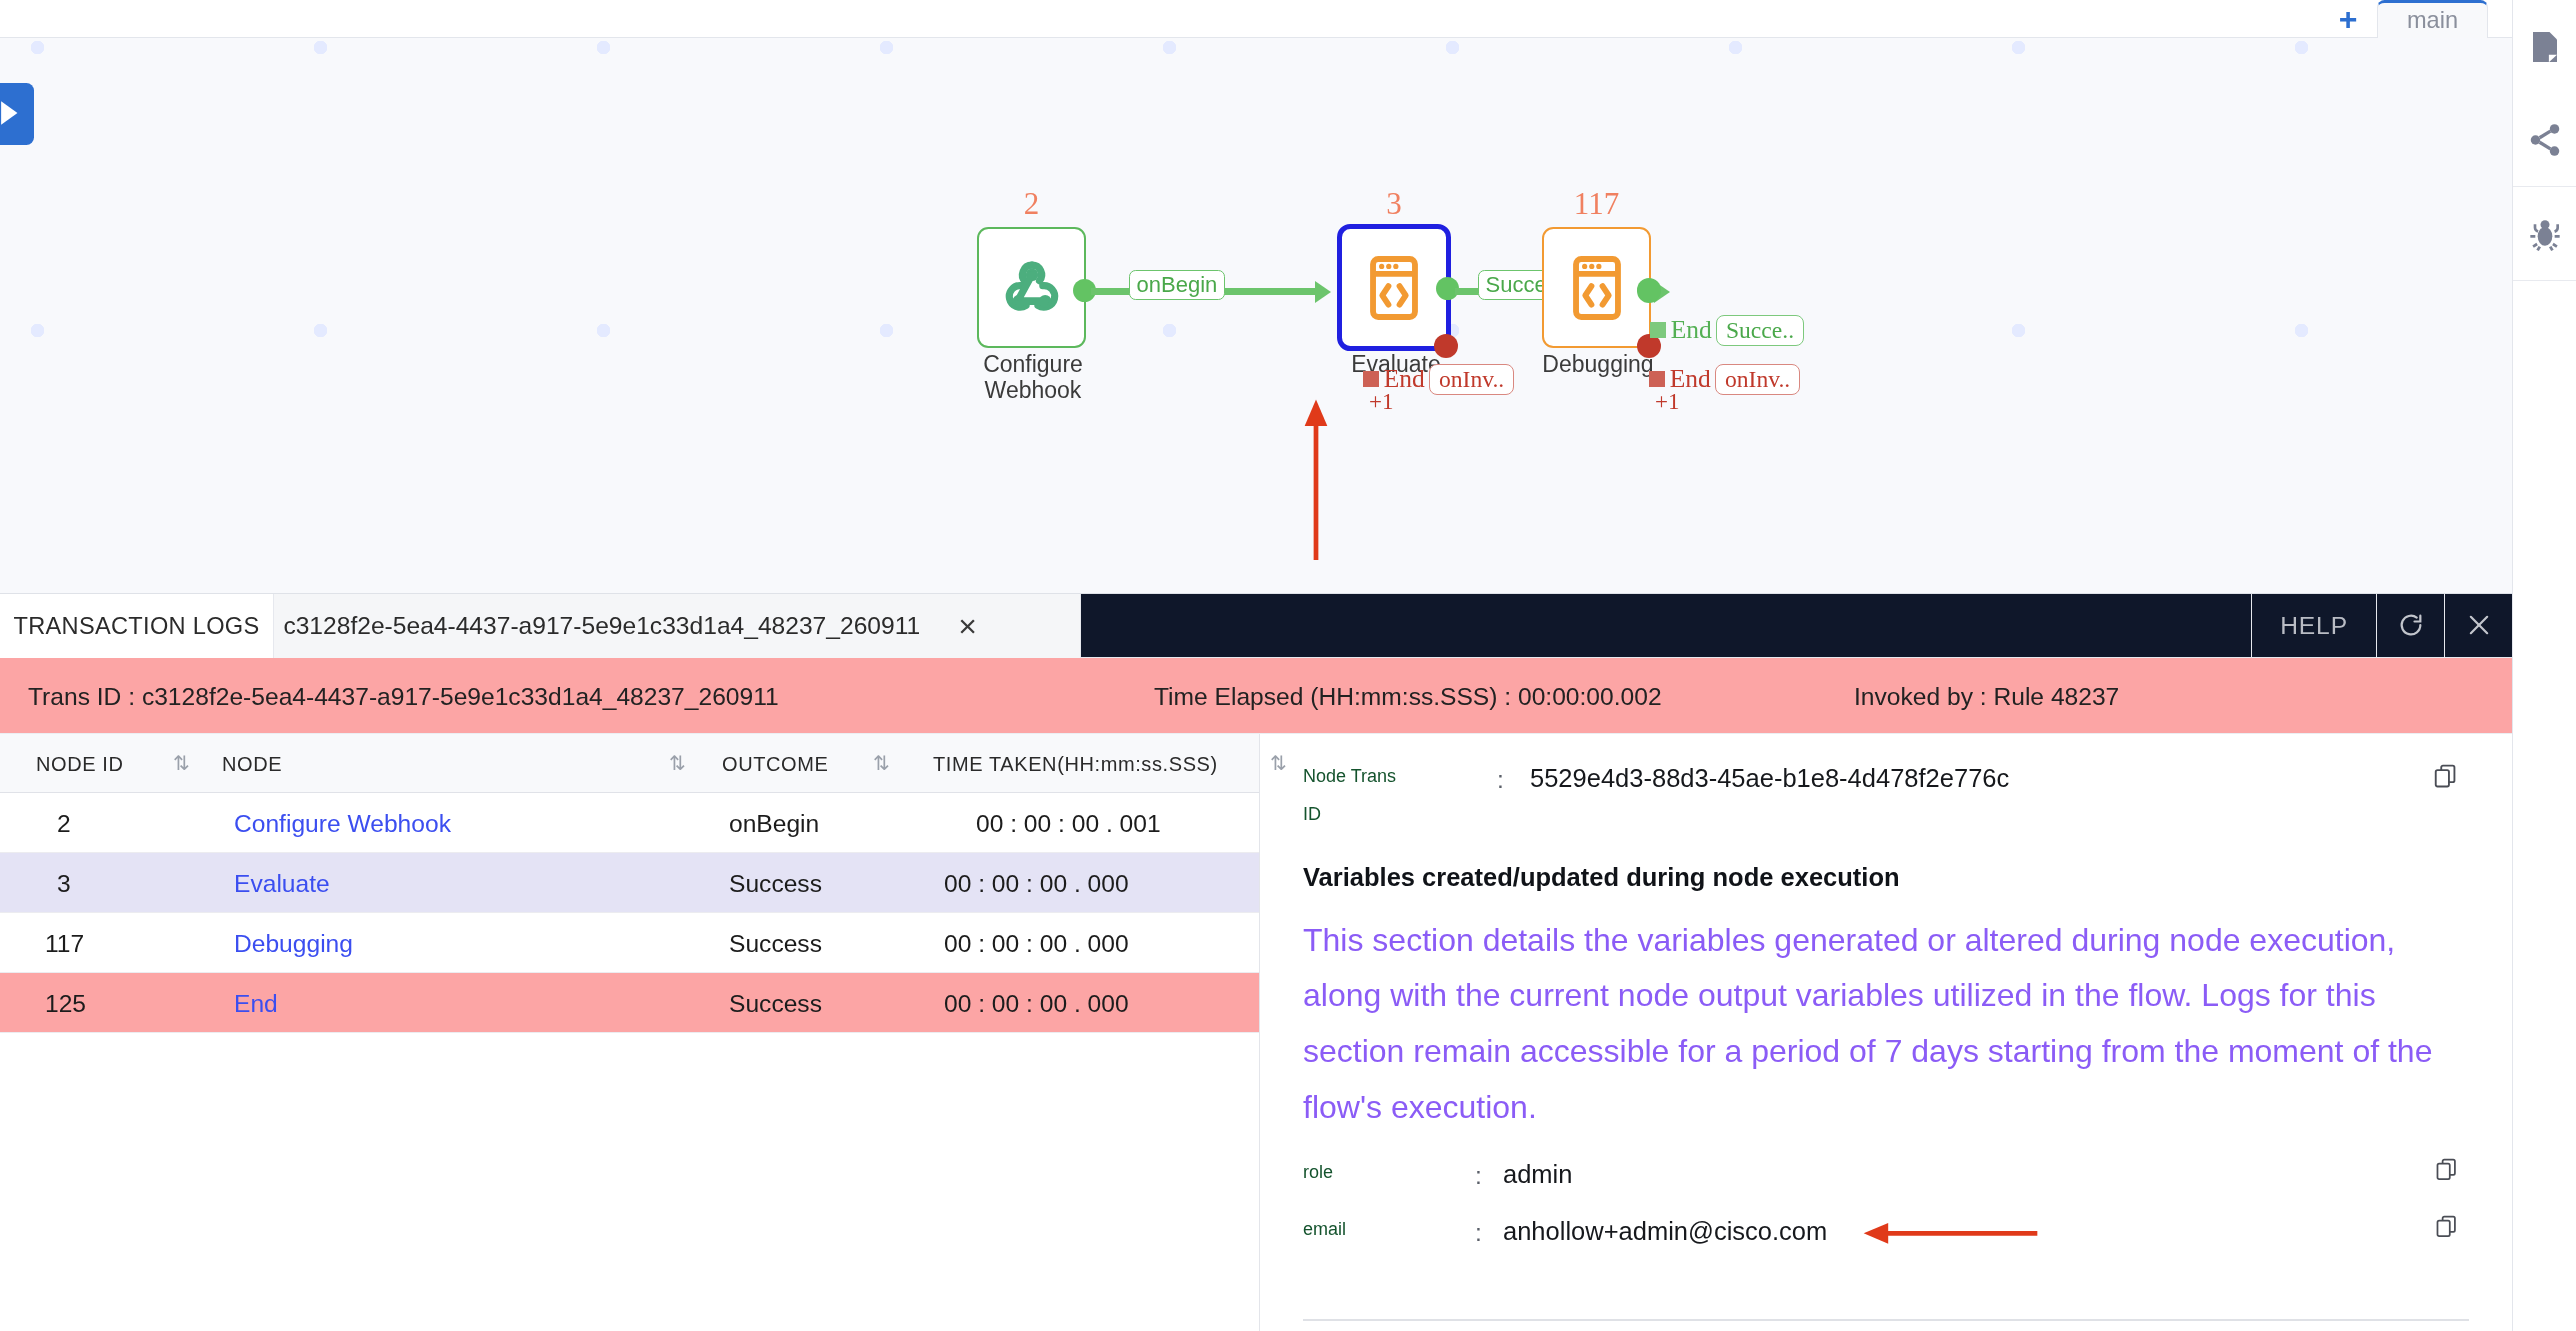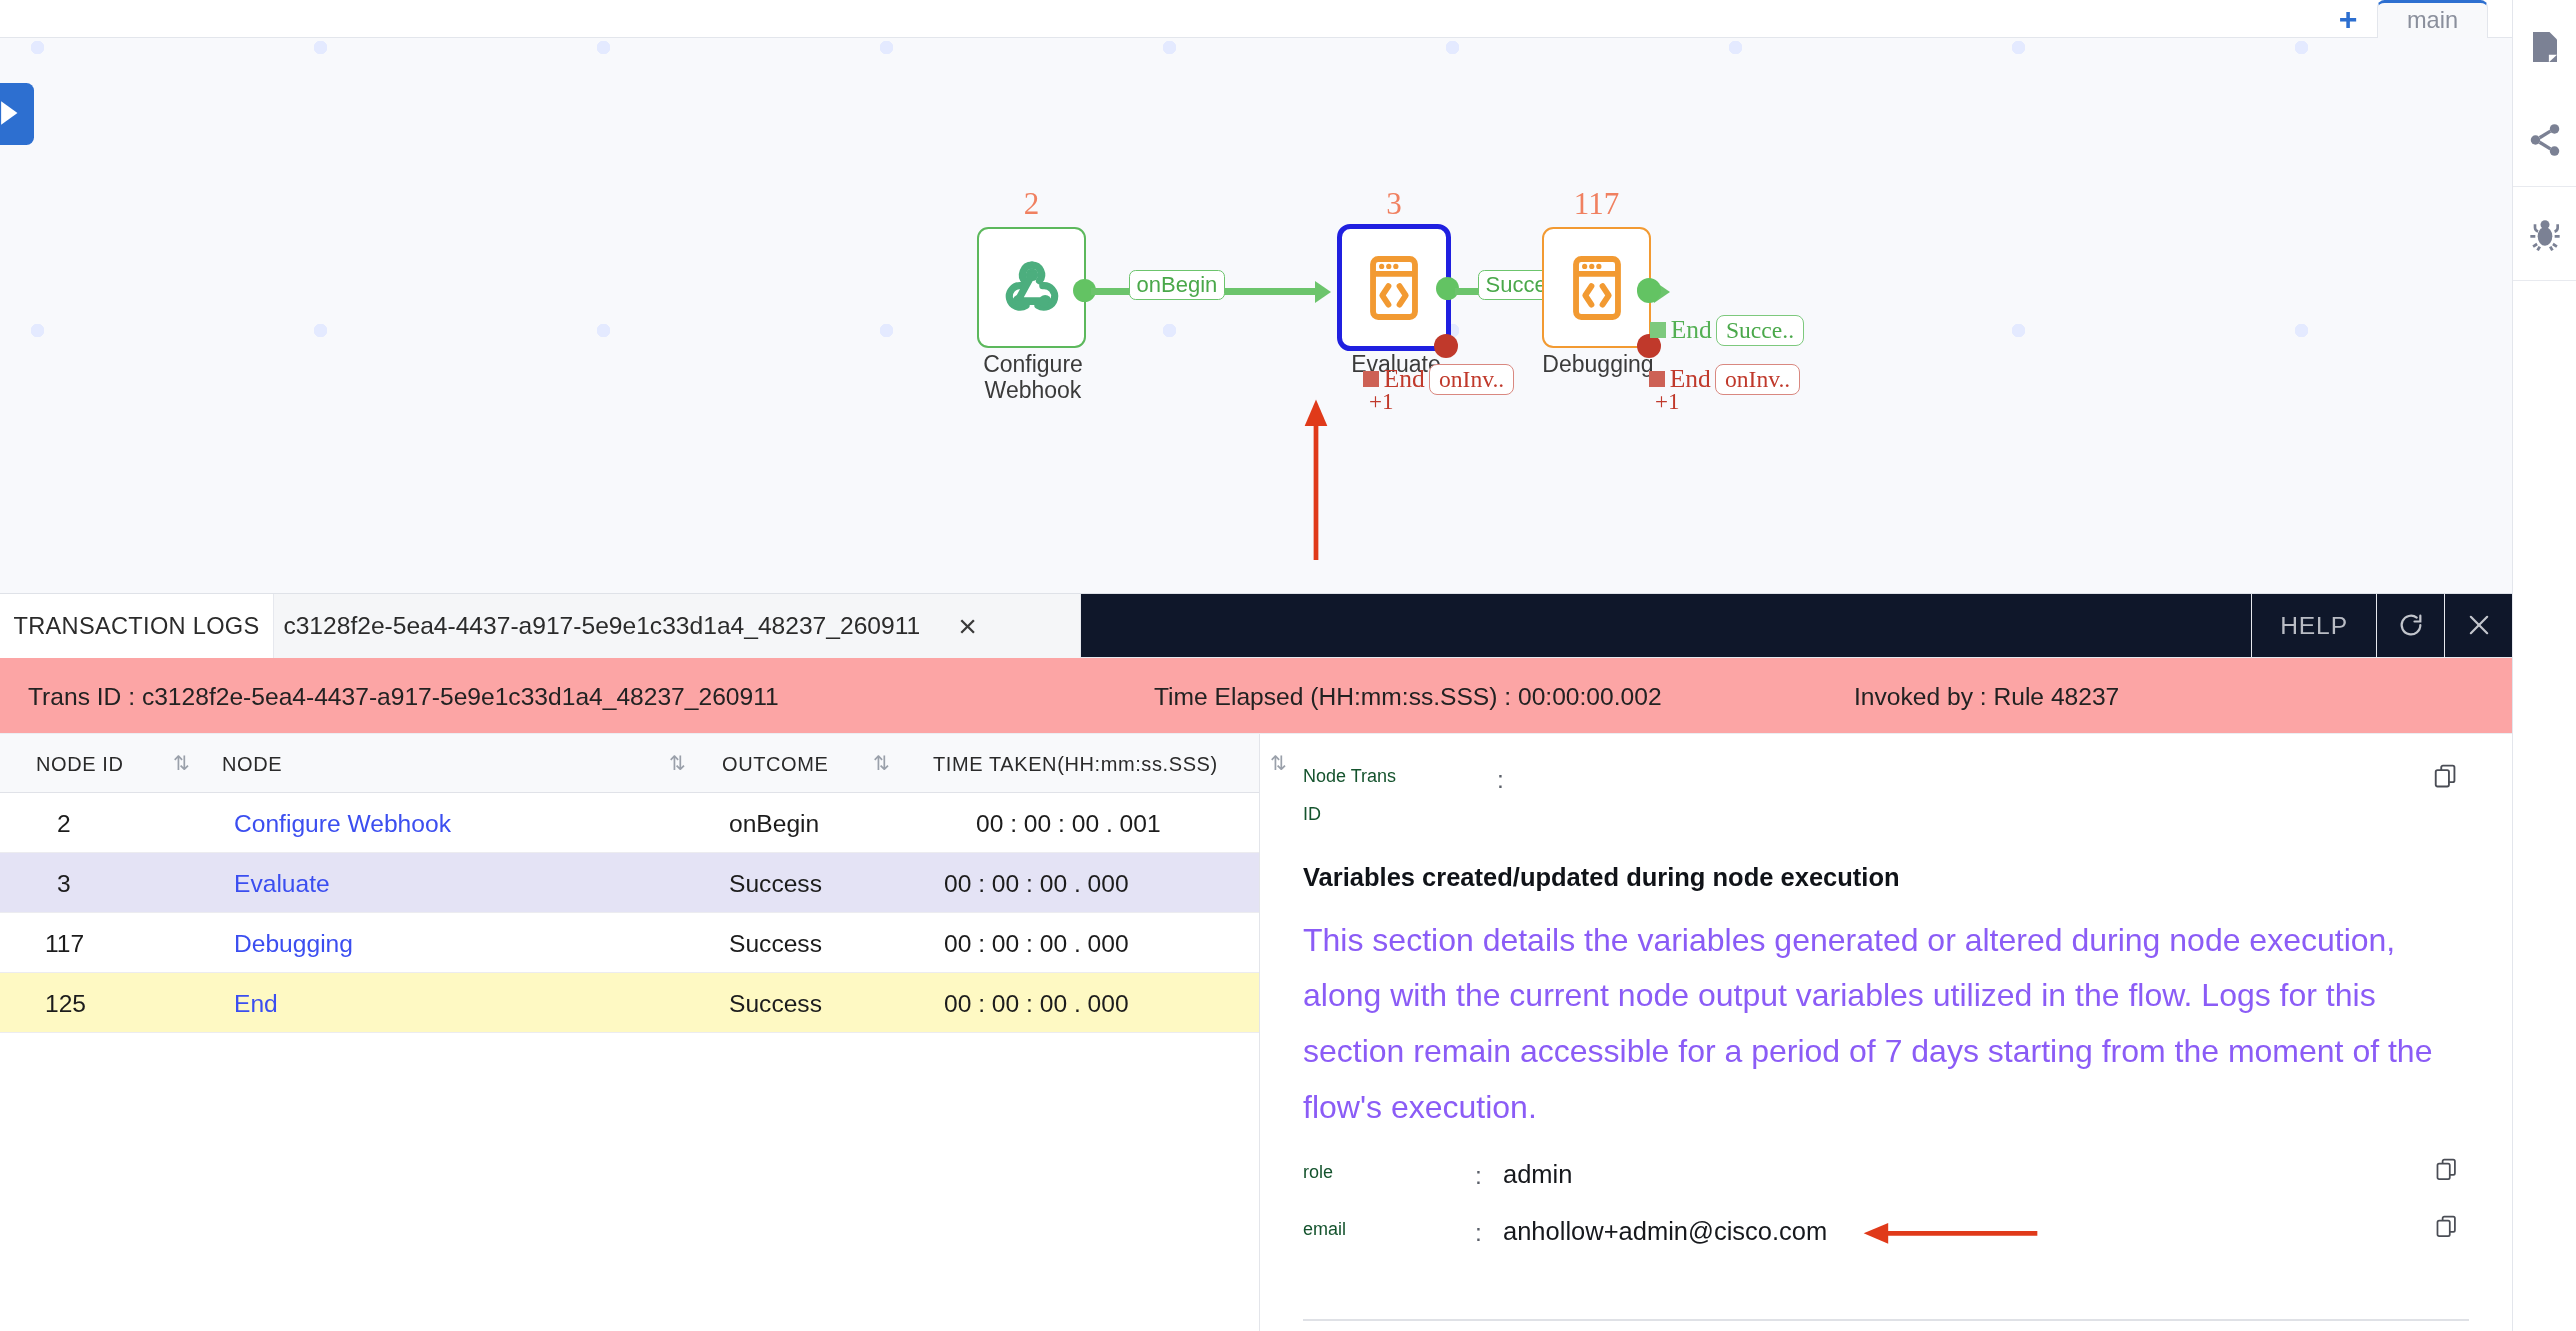--- a/index.html
+++ b/index.html
@@ -195,21 +195,21 @@
   }
   .sorter {
     position: absolute; top: 17px; font-size: 20px; color: #9aa0aa;
     cursor: pointer; letter-spacing: -2.8px;
   }
   .trow {
     position: relative; height: 60px; border-bottom: 0.9px solid #ececf0;
     cursor: pointer;
   }
   .trow.odd  { background: #ffffff; }
-  .trow.even { background: #fef9c3; padding-left: 45px; }
+  .trow.even { background: #fca5a5; padding-left: 45px; }
   .trow.active { background: #e4e3f5; }
   .td { position: absolute; top: 17px; font-size: 24.6px; color: #1c1c1c; white-space: nowrap; }
   .td.link { color: #3b4ef0; }
 
   .details { flex: 1; position: relative; padding: 26.4px 43px 0 43px; }
   .dt-row { position: relative; }
   .dt-key { color: #14532d; font-size: 18px; }
   .dt-colon { color: #5a5f69; font-size: 24.6px; }
   .dt-val { color: #16181c; font-size: 25.5px; }
   .copy-ico { cursor: pointer; color: #4a4d55; }
@@ -465,20 +465,21 @@
       </div>
 
       <div class="details">
 
         <div class="dt-row" style="height:93px;">
           <div style="position:absolute; left:0; top:5.7px; width:179px;">
             <div class="dt-key">Node Trans</div>
             <div class="dt-key" style="margin-top:17px;">ID</div>
           </div>
           <div class="dt-colon" style="position:absolute; left:194px; top:5.7px;">:</div>
+          <div class="dt-val" style="position:absolute; left:227px; top:3.8px;">5529e4d3-88d3-45ae-b1e8-4d478f2e776c</div>
           <div class="copy-ico" style="position:absolute; left:1129px; top:1.9px;">
             <span>
               <svg width="26.4" height="28" viewBox="0 0 24 24" fill="none" stroke="#4a4d55" stroke-width="1.7">
                 <rect x="8.4" y="2.6" width="12" height="15" rx="1.6"></rect>
                 <rect x="3.4" y="6.6" width="12" height="15" rx="1.6" fill="#ffffff"></rect>
               </svg>
             </span>
           </div>
         </div>
 

